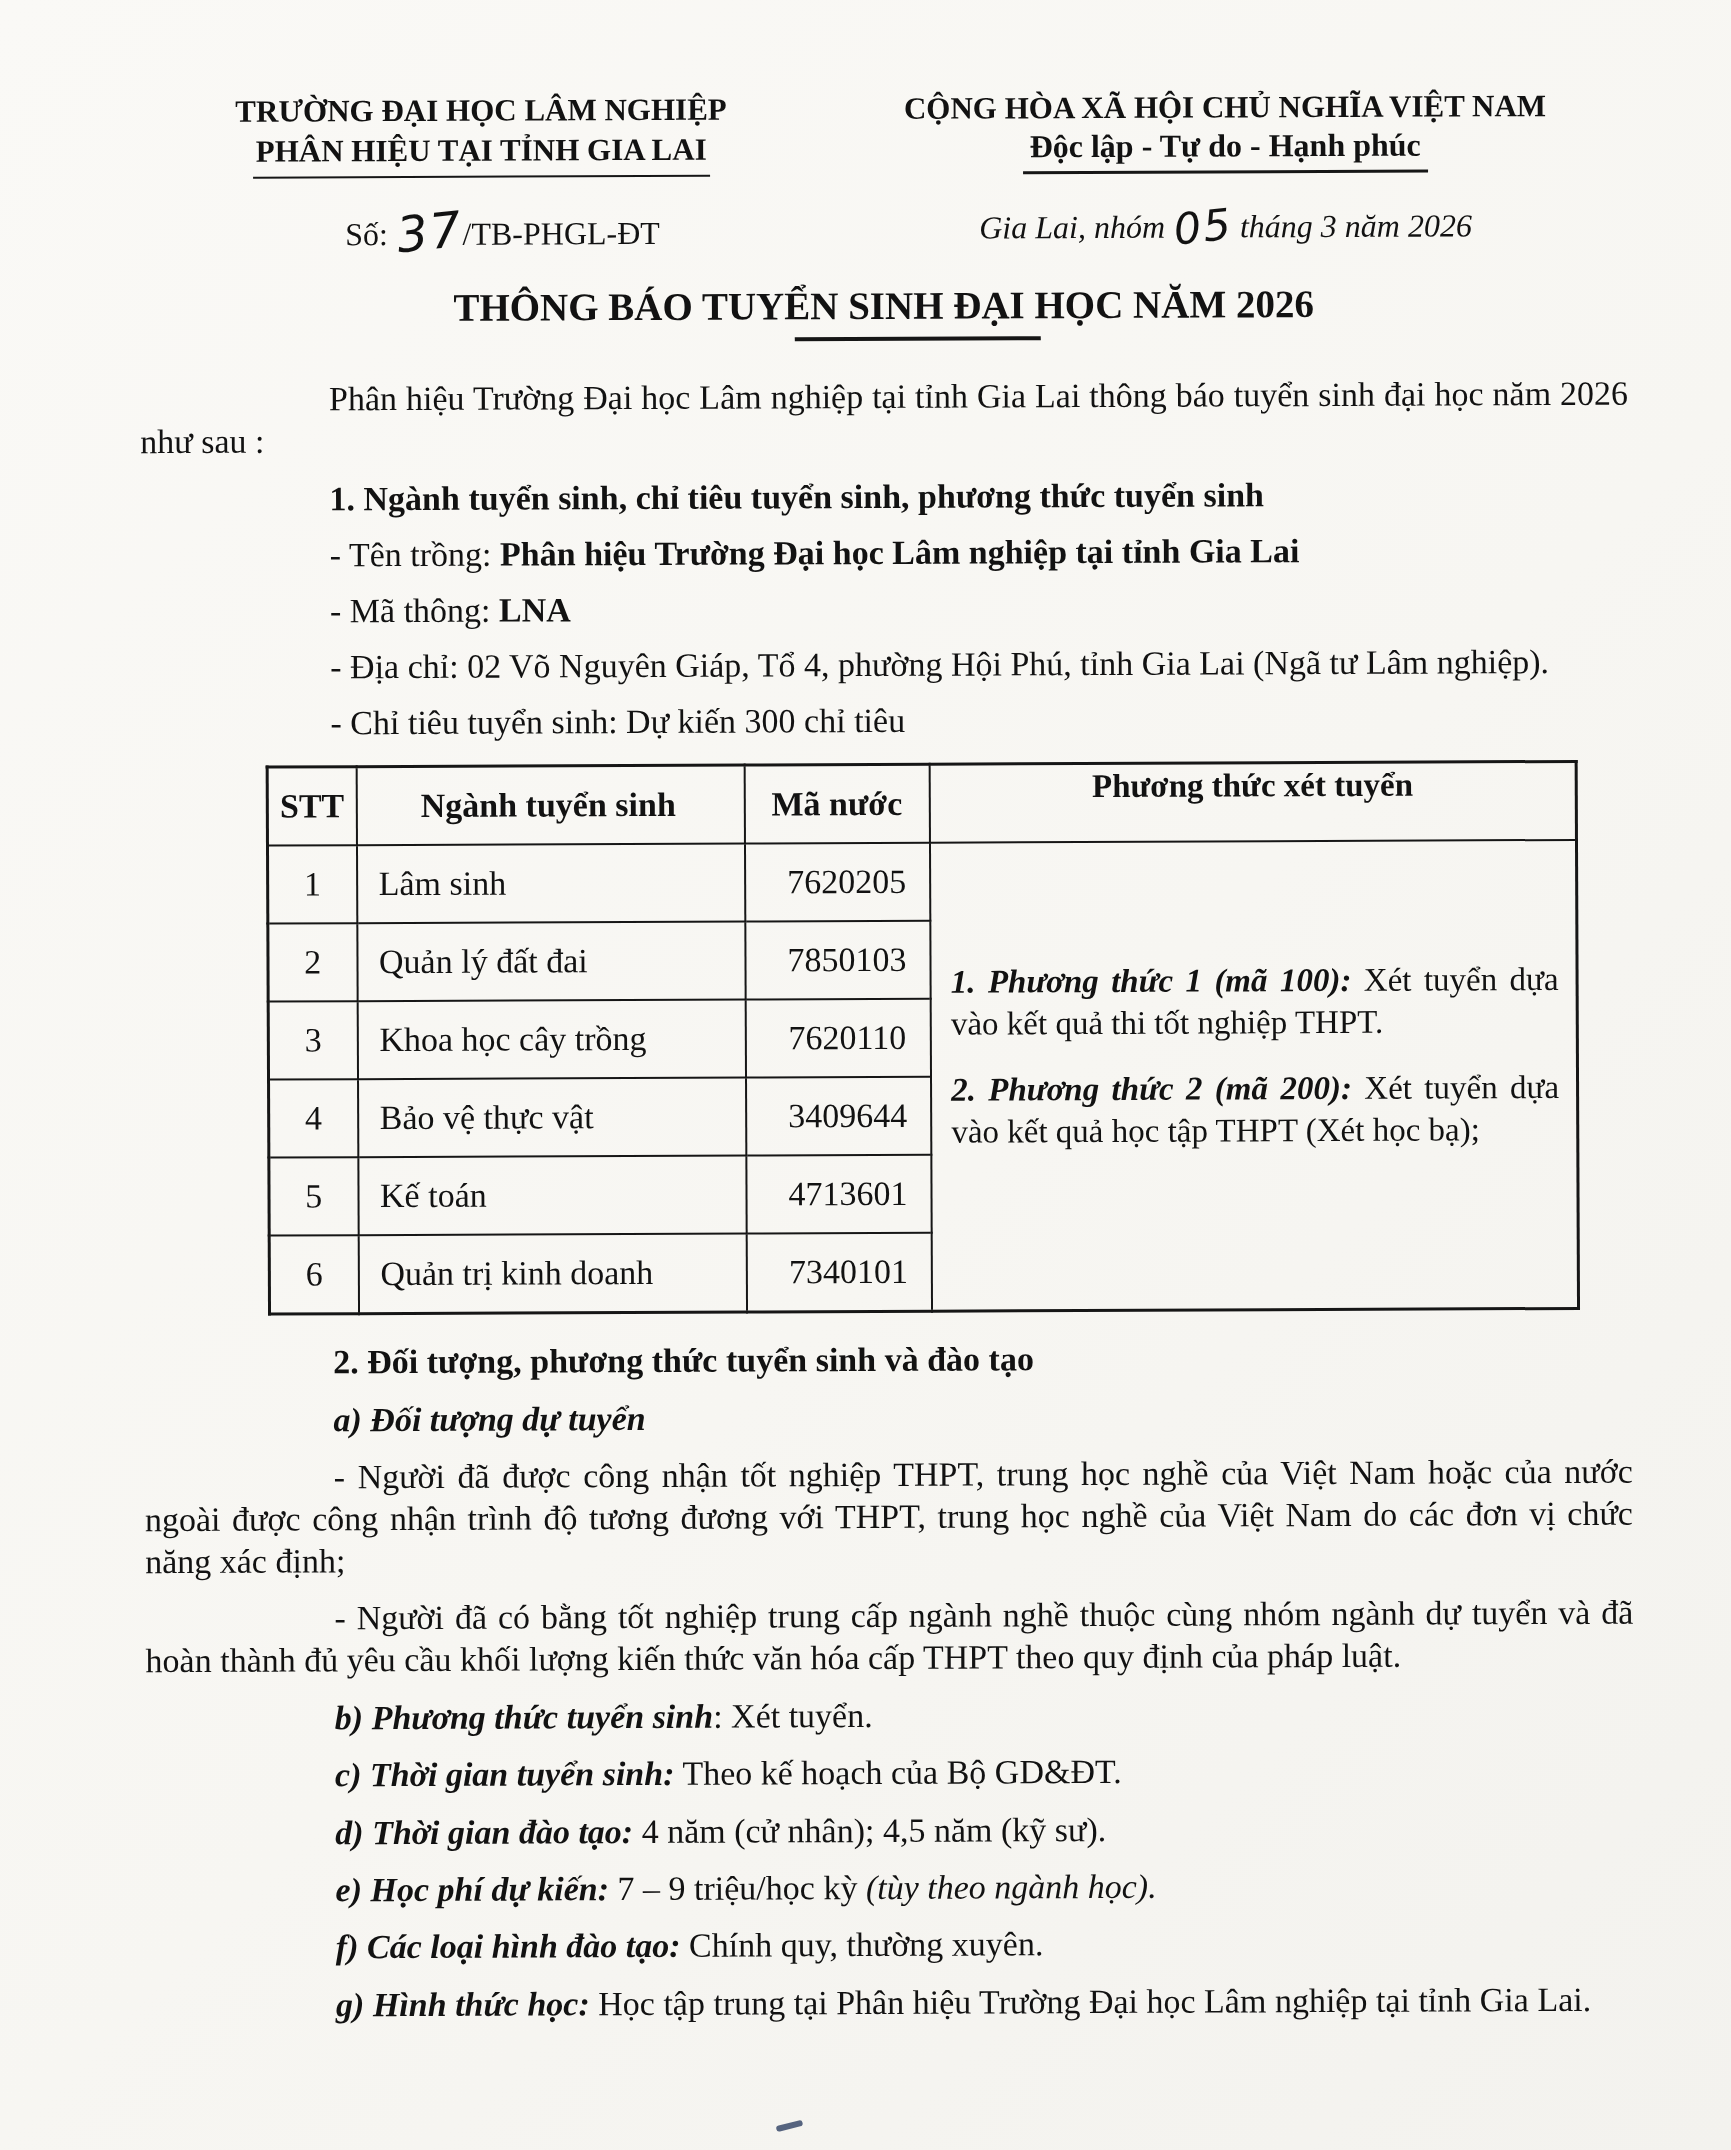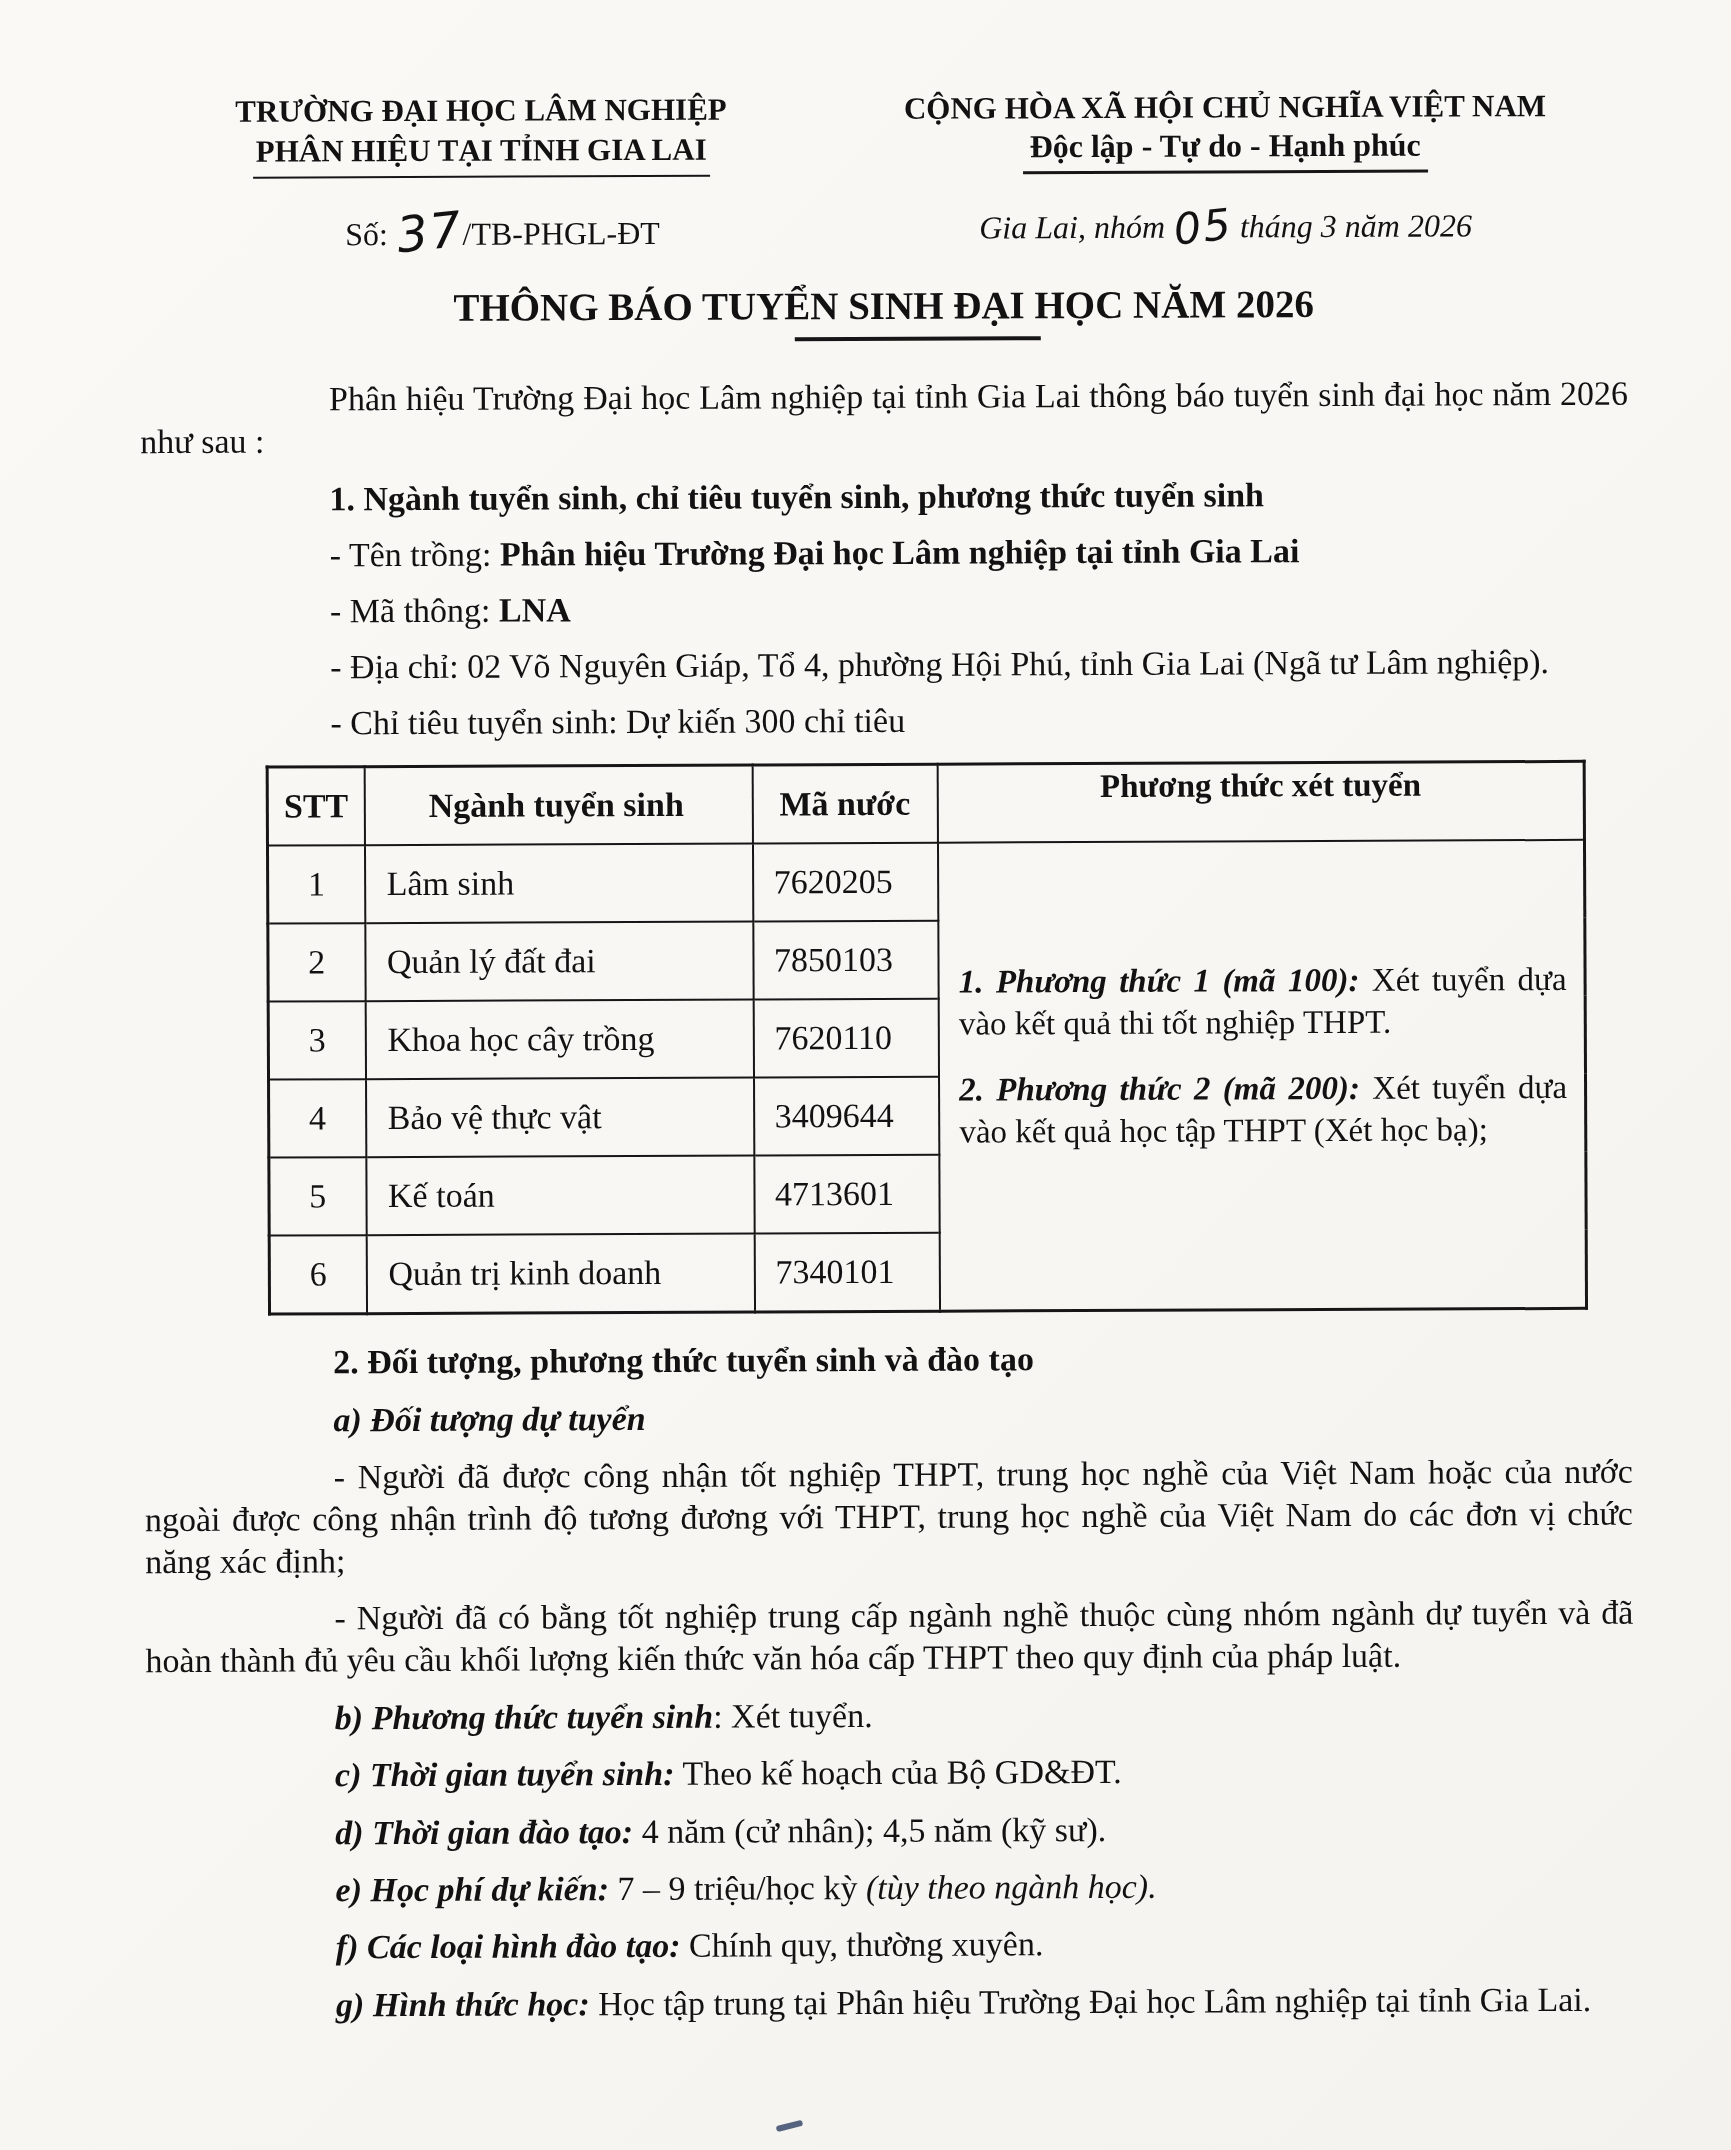--- a/index.html
+++ b/index.html
@@ -53,23 +53,23 @@
   .doc-table{
     border-collapse:collapse;table-layout:fixed;
     margin:21px 0 0 124px;width:1312px;
     font-size:34px;
     border:3.5px solid #161616;
   }
   .doc-table th,.doc-table td{border:2.1px solid #161616;box-sizing:border-box;}
   .doc-table thead tr{height:79px;}
   .doc-table tbody tr{height:78px;}
   .doc-table th{font-weight:bold;text-align:center;padding:0 4.2px;}
-  .col-stt{width:97px;text-align:center;margin-left:8px;}
+  .col-stt{width:89px;text-align:center;margin-left:8px;}
   .col-major{width:388px;text-align:left;padding-left:21px;}
-  .col-code{width:185px;padding-left:20px;}
+  .col-code{width:185px;text-align:center;padding-left:20px;}
   .methods-cell{width:647px;vertical-align:top;padding:117px 17px 0 19.6px;font-size:33px;line-height:42px;}
   .methods-cell p{margin:0 0 24px;text-align:justify;text-indent:0;}
   
   .pen-mark{
     position:absolute;left:776px;top:2123px;
     width:26.5px;height:6.3px;border-radius:3.5px;
     transform:rotate(-14deg);
     opacity:.85;
   }
 </style>

